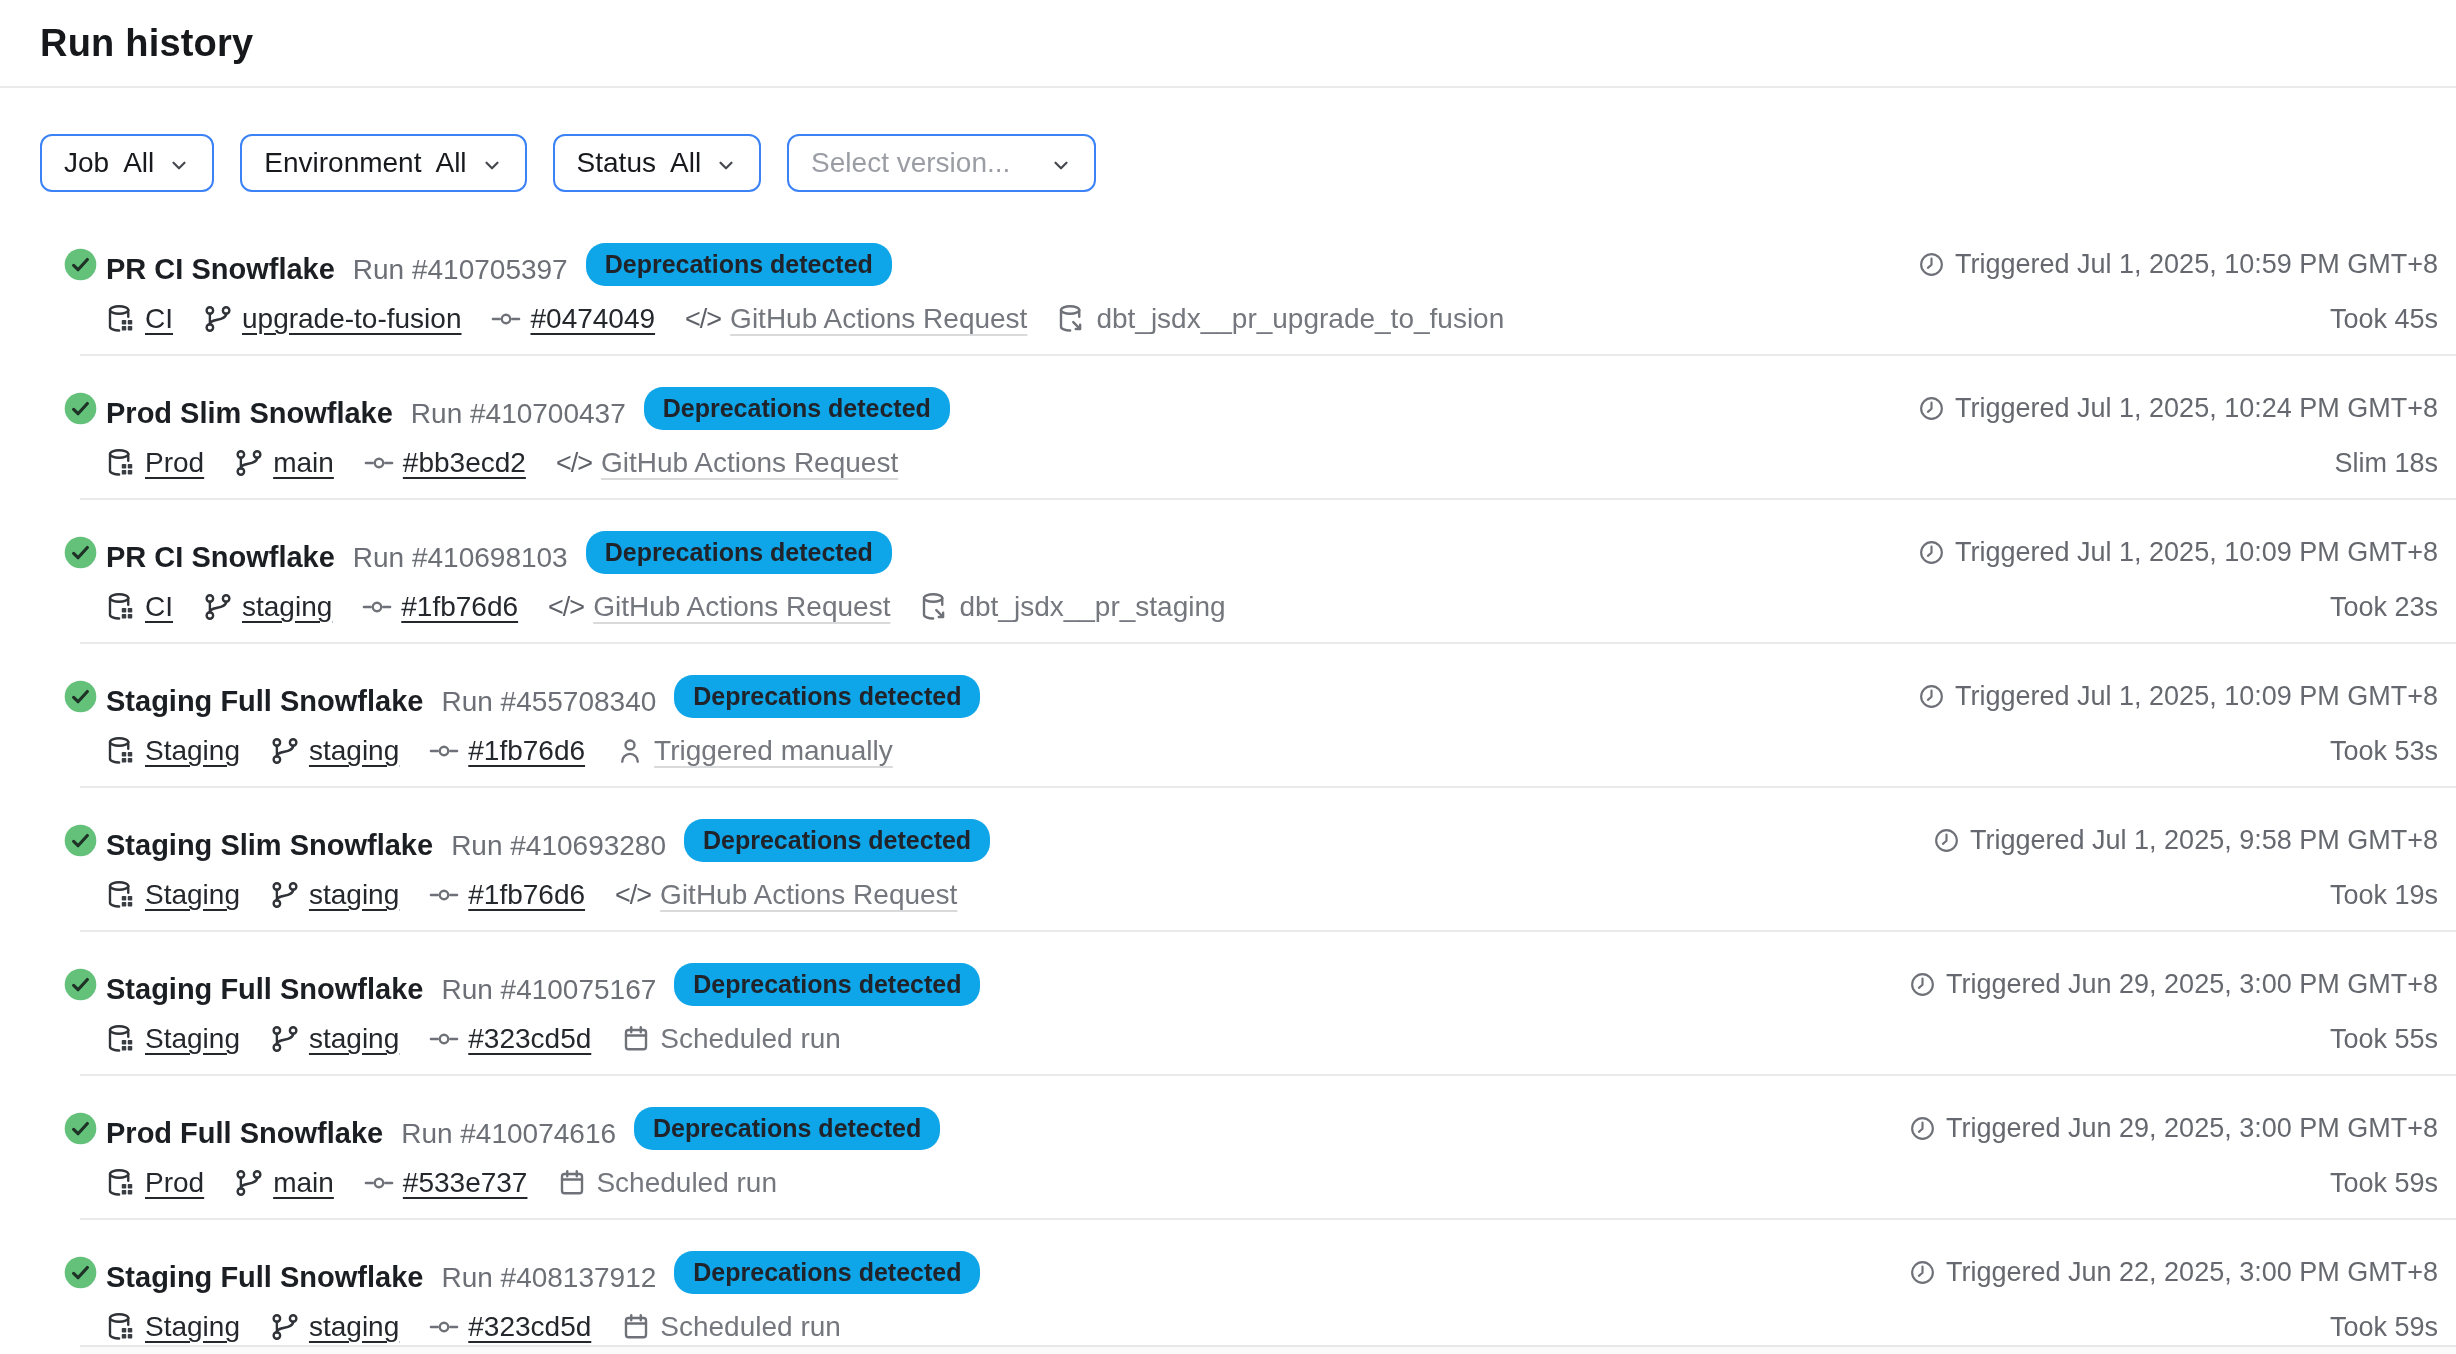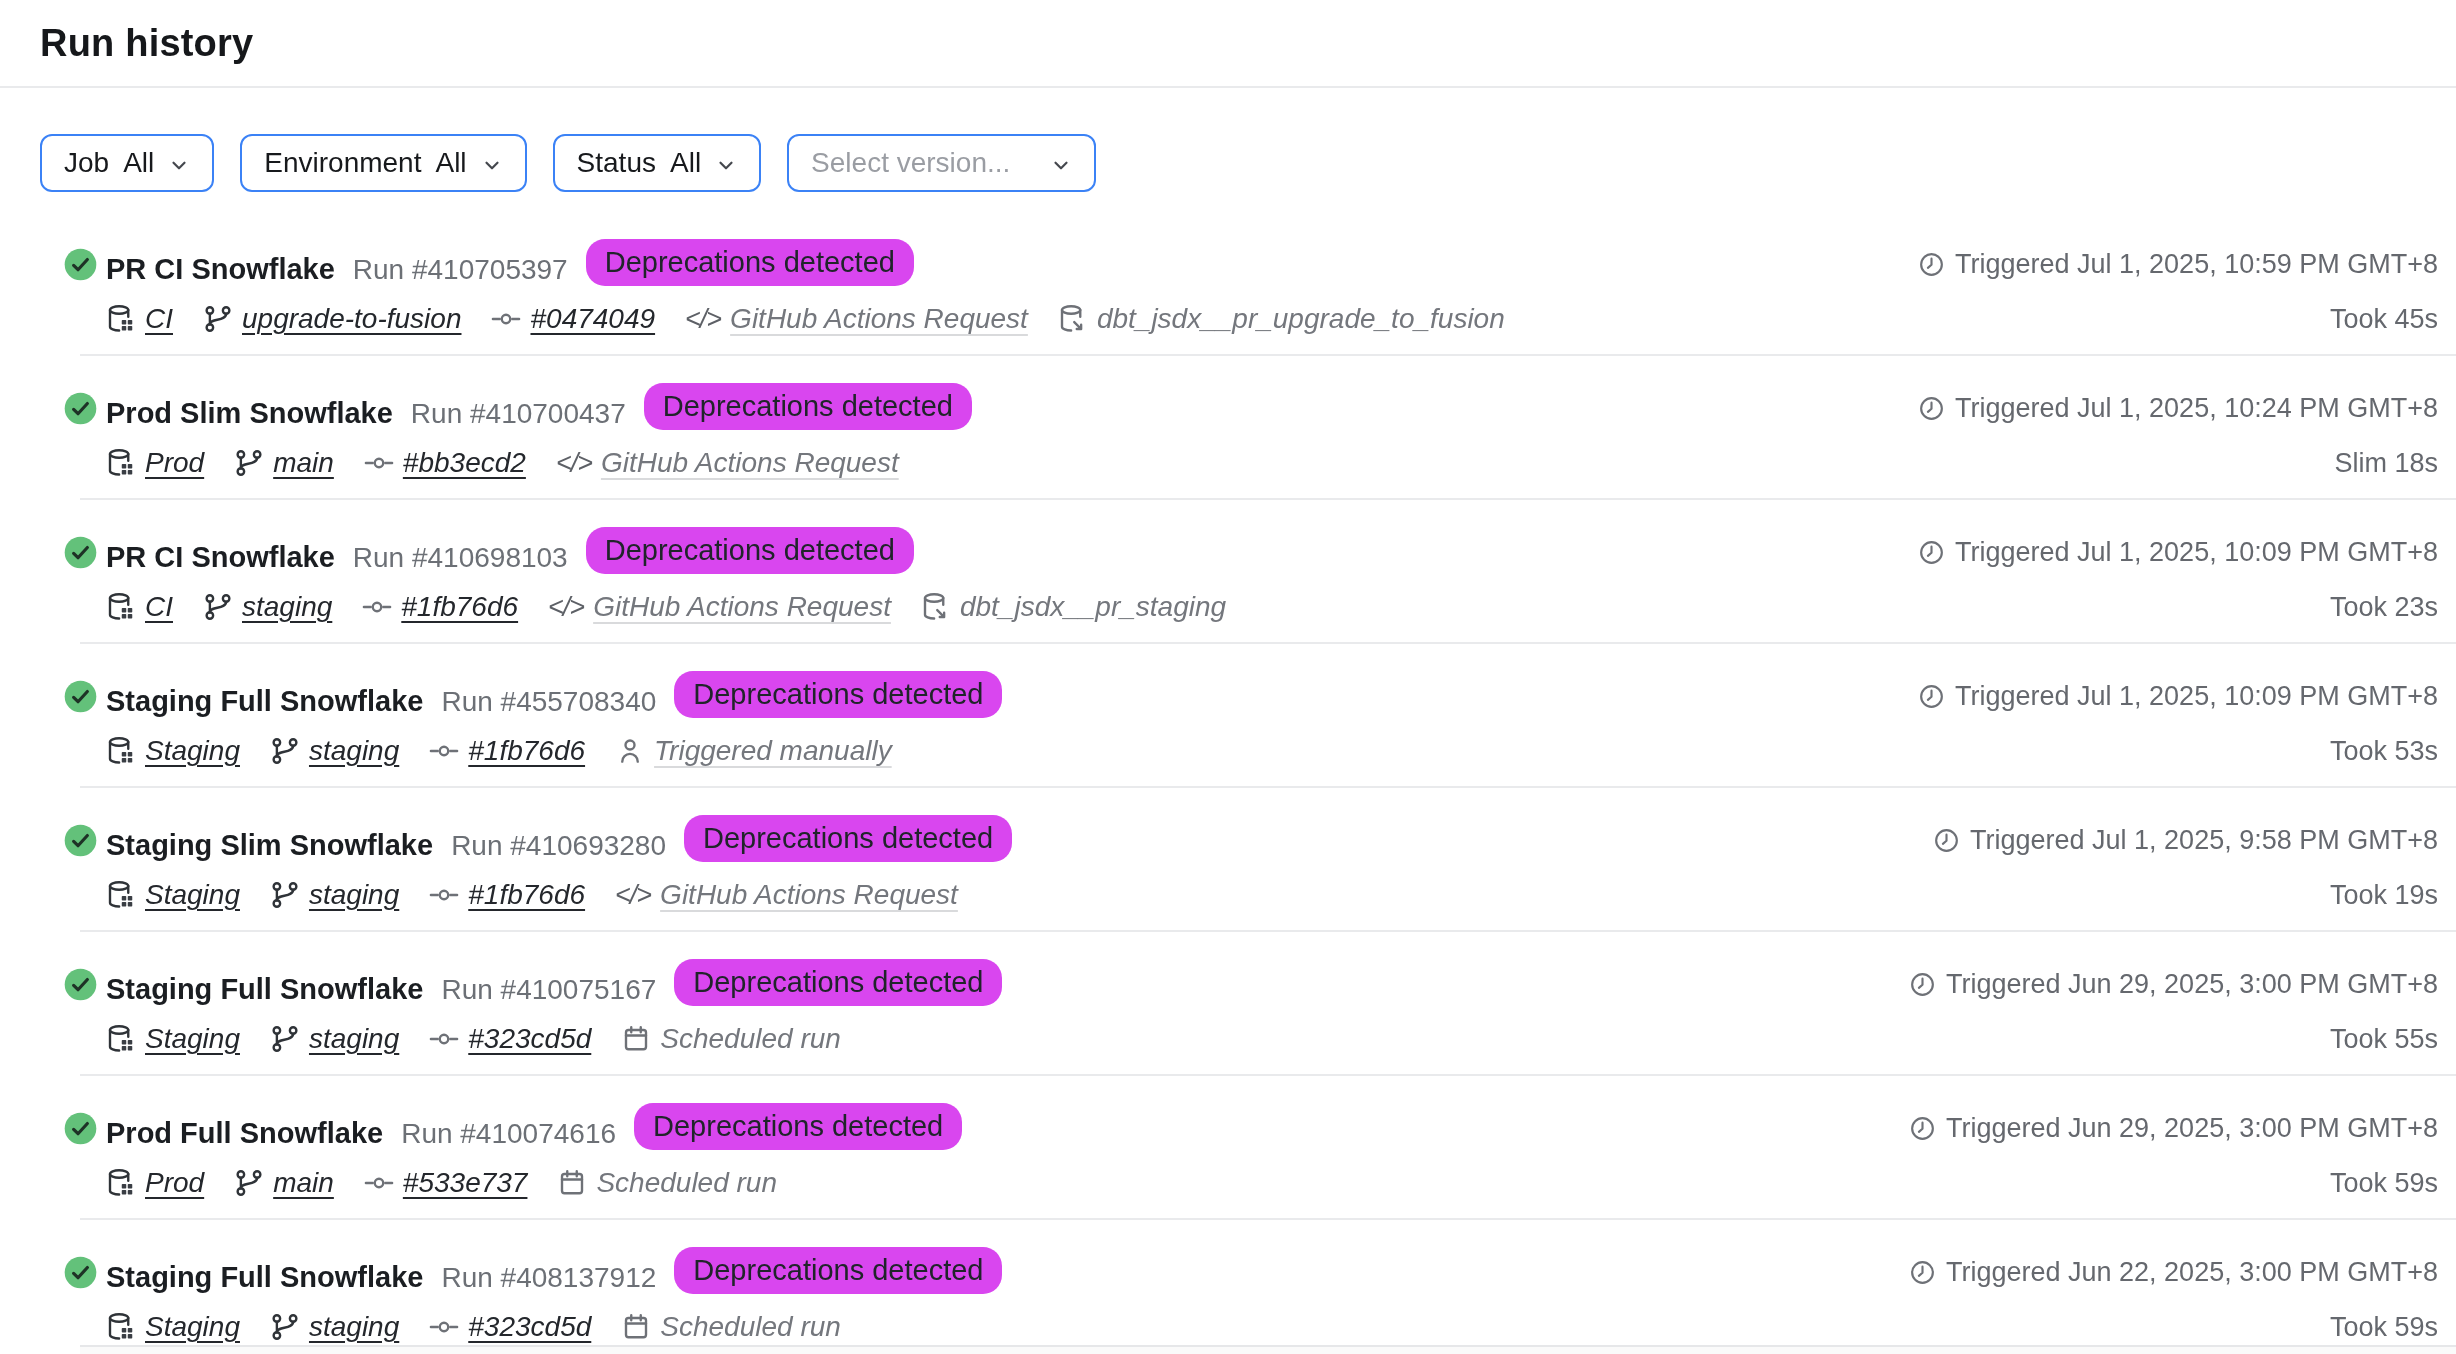--- a/index.html
+++ b/index.html
@@ -24,24 +24,24 @@
   .run-row { position:relative; height:144px; padding:34px 18px 0 106px; }
   .run-row::after { content:""; position:absolute; left:80px; right:0; bottom:0; border-bottom:2px solid #e9eaec; }
   .row-flex { display:flex; justify-content:space-between; align-items:flex-start; }
 
   .status-icon { position:absolute; left:64px; top:36px; width:33px; height:33px; }
 
   .col-left { display:flex; flex-direction:column; gap:13px; min-width:0; }
   .line1 { display:flex; align-items:flex-end; gap:18px; height:40px; }
   .run-name { font-size:29px; font-weight:700; color:#1b1e22; }
   .run-number { font-size:28px; color:#6c7076; }
-  .badge { background:#d946ef; color:#20242a; font-size:29px; font-weight:400;
+  .badge { background:#0ea5e9; color:#20242a; font-size:25px; font-weight:700;
     padding:7px 19px; border-radius:19px; white-space:nowrap; }
 
-  .line2 { display:flex; align-items:center; gap:30px; height:40px; font-size:28px;font-style:italic; }
+  .line2 { display:flex; align-items:center; gap:30px; height:40px; font-size:28px; }
   .detail-item { display:inline-flex; align-items:center; gap:9px; white-space:nowrap; }
   .link-dark { color:#24272c; text-decoration:underline; text-decoration-thickness:2px; text-underline-offset:5px; cursor:pointer; }
   .gray { color:#74777d; }
   .u-gray { text-decoration:underline; text-decoration-color:#d9dadc; text-decoration-thickness:2px; text-underline-offset:6px; cursor:pointer; }
   .icon24 { width:30px; height:30px; flex:0 0 auto; }
   .code-glyph { font-size:27px; color:#5d6066; letter-spacing:-1px; font-weight:500; }
 
   .col-right { display:flex; flex-direction:column; align-items:flex-end; gap:24px; padding-top:3px; }
   .triggered { display:flex; align-items:center; gap:10px; font-size:27px; color:#65686e; white-space:nowrap; }
   .took { font-size:27px; color:#65686e; }

